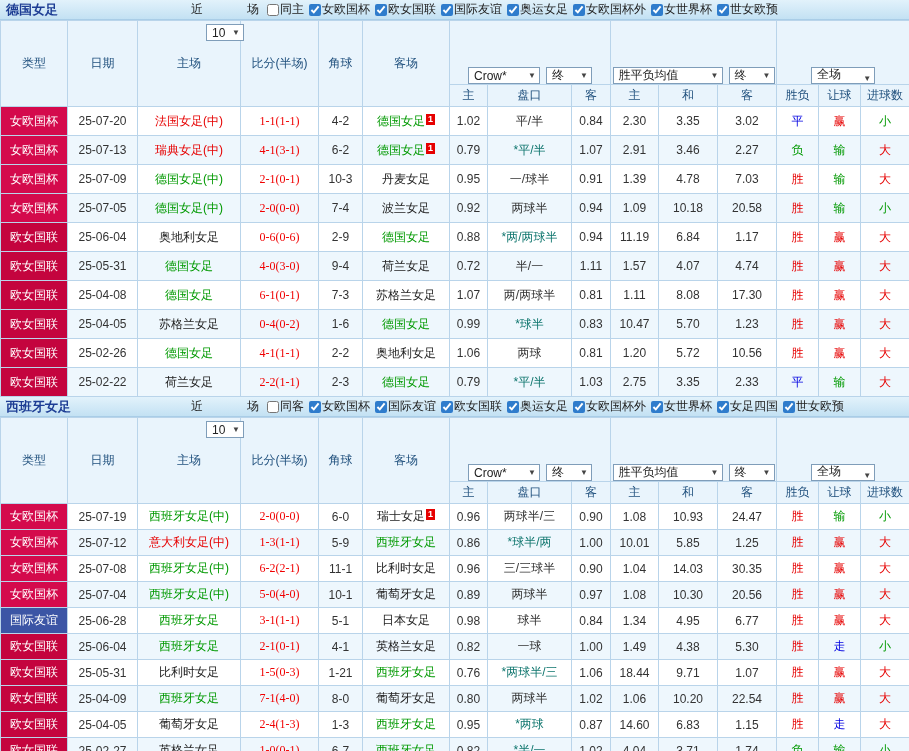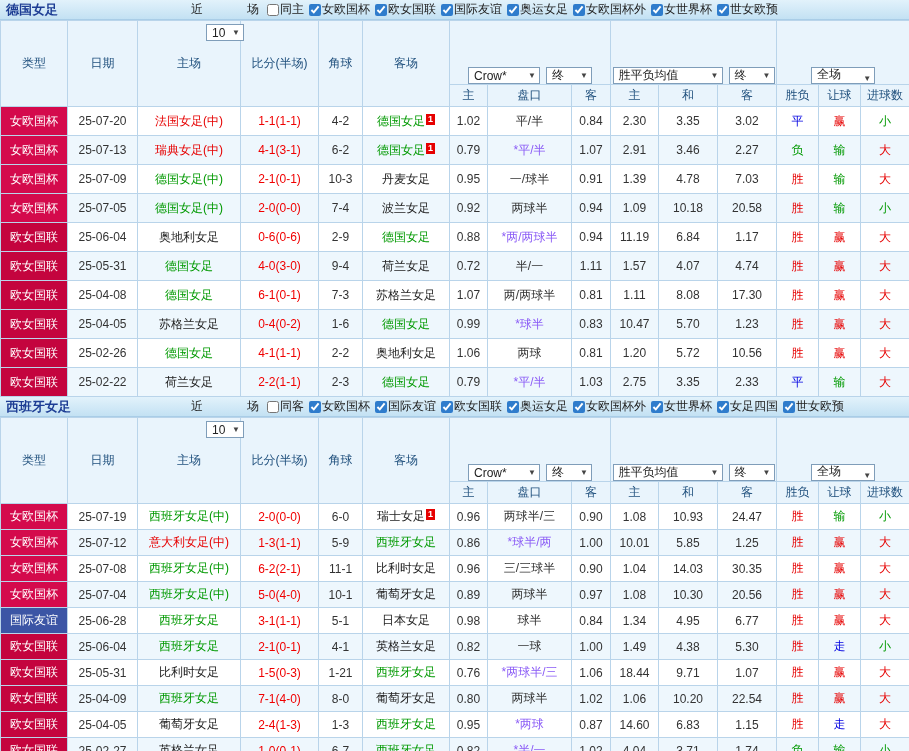--- a/index.html
+++ b/index.html
@@ -38,24 +38,24 @@
   .sec[data-idx="1"] tbody td { height:26px; }
 
   td.type-cup      { background:#d40a4c !important; color:#fff; }
   td.type-league   { background:#c4043e !important; color:#fff; }
   td.type-friendly { background:#3c55a5 !important; color:#fff; }
 
   .t-red   { color:#e60000; }
   .t-green { color:#009900; }
   .t-blue  { color:#0000e0; }
   .t-black { color:#222; }
-  td.score { color:#f00000; }
+  td.score { color:#f00000;font-family:Liberation Serif, serif; }
   td.num   { color:#333; }
   td.hc    { color:#333; }
-  td.hc-red{ color:#8b5cf6; }
+  td.hc-red{ color:#0f766e; }
 
   .badge { display:inline-block; background:#e60000; color:#fff; font-size:9px; line-height:11px; padding:0 2px; margin-left:1px; vertical-align:text-top; font-weight:bold; }
 
   
   .summary { height:21px; display:flex; align-items:center; justify-content:center; font-size:12px; gap:4px; border-bottom:1px solid #b9d4ea; color:#222; background:#fff; }
   .rate-badge { background:#f00000; color:#fff; padding:0 3px; font-weight:bold; }
   .sum-blue { color:#0000cc; }
 </style>
 </head>
 <body>

